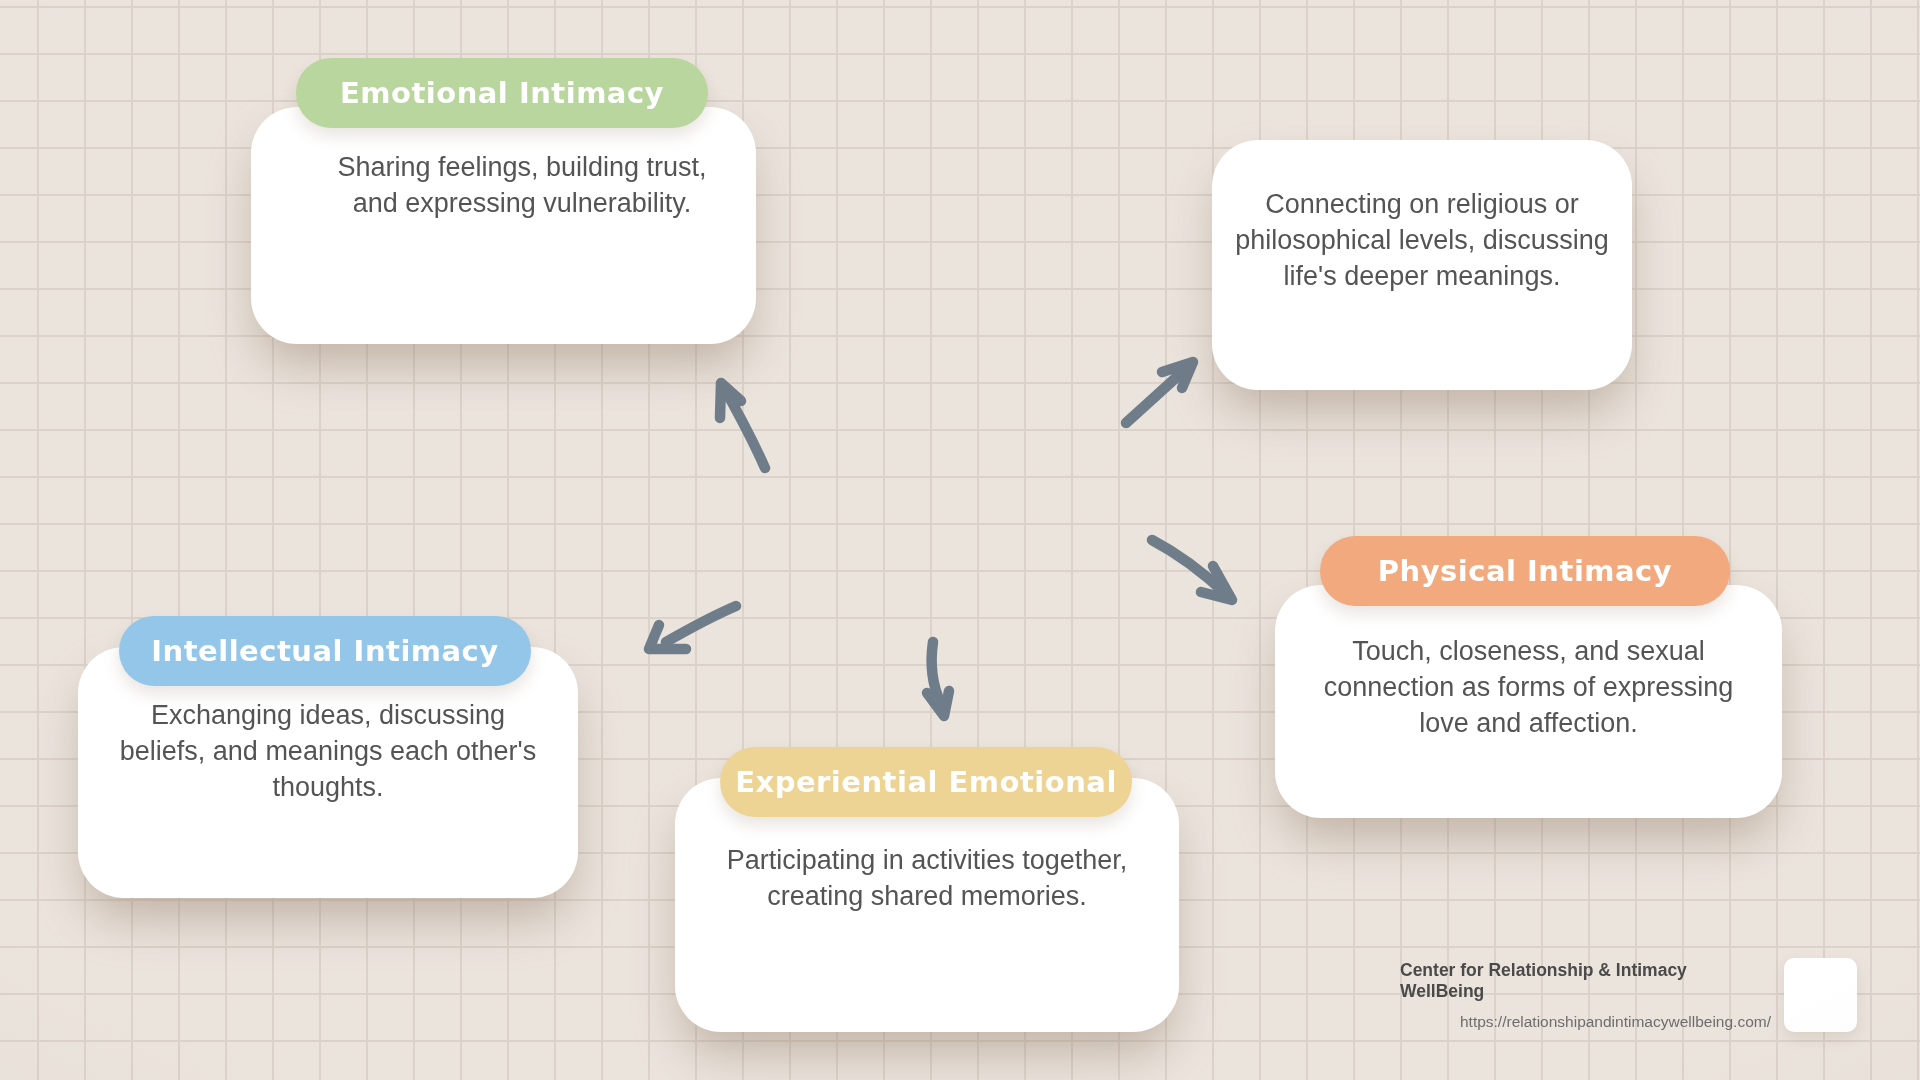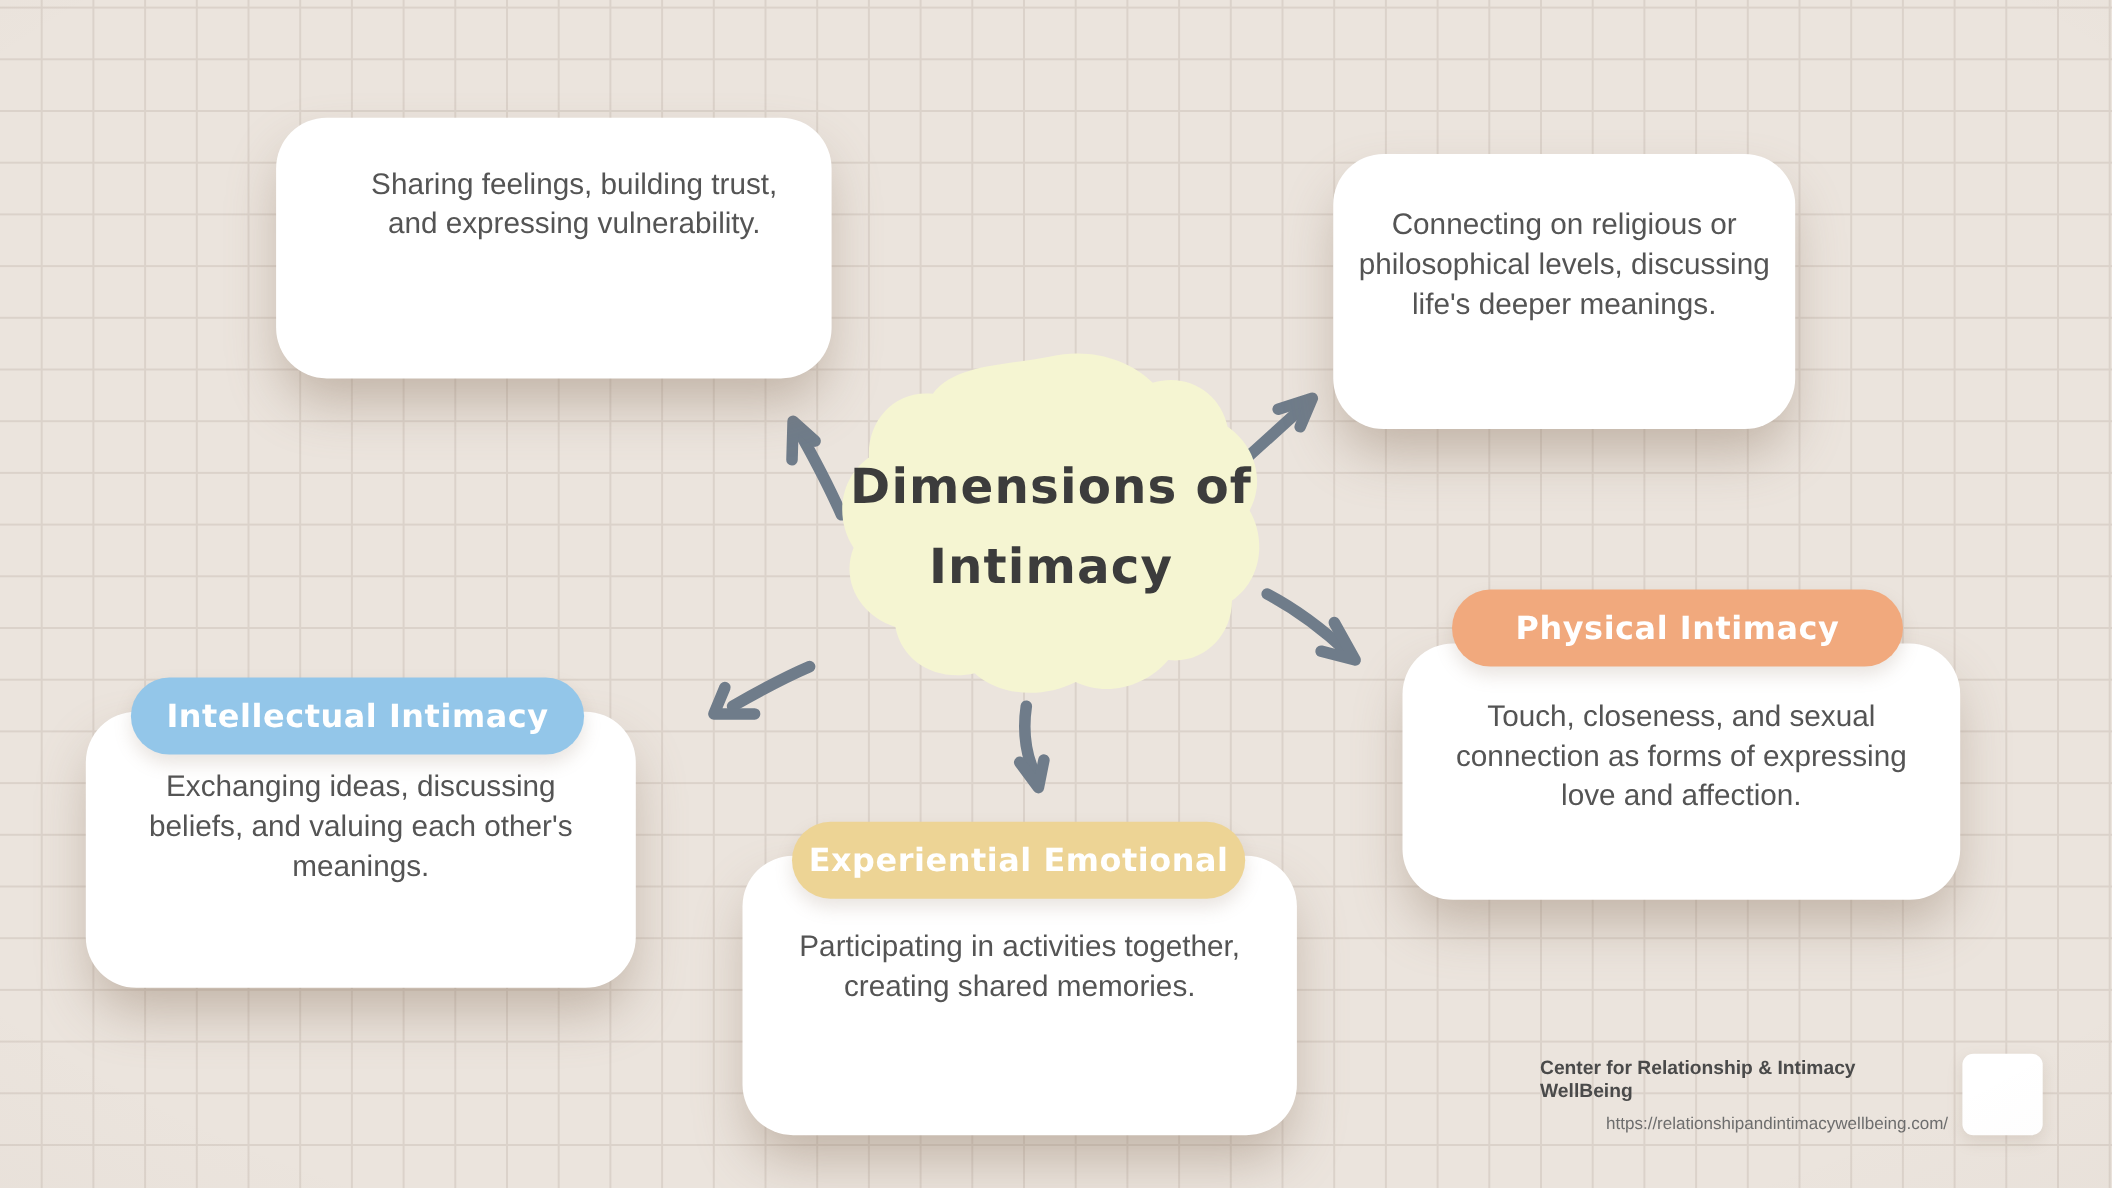--- a/index.html
+++ b/index.html
@@ -95,40 +95,32 @@
   </svg>
   <svg class="arrow arrow-experiential" width="44" height="92" viewBox="0 0 44 92">
     <path d="M17,6 Q12,40 25,68"></path>
     <path d="M11,57 L28,80 L33,55"></path>
   </svg>
   <svg class="arrow arrow-intellectual" width="112" height="66" viewBox="0 0 112 66">
     <path d="M100,10 Q72,22 30,46"></path>
     <path d="M23,29 L13,53 L50,53"></path>
   </svg>
 
-  <div class="blob-wrap">
-    <svg width="395" height="322" viewBox="0 0 395 322">
-      <path d="M197,6 C232,-2 268,8 290,30 C322,20 352,40 358,70 C384,88 392,120 378,146 C394,174 388,210 362,228 C362,260 336,286 304,282 C284,306 248,316 220,302 C188,318 150,314 128,294 C94,302 62,284 56,252 C24,242 6,210 18,180 C0,152 6,116 32,98 C30,64 56,36 90,40 C110,12 160,14 197,6 Z" style="fill: rgb(245, 245, 210);"></path>
-    </svg>
-    <div class="blob-title">
-      <div>Dimensions of</div>
-      <div>Intimacy</div>
-    </div>
-  </div>
 
   <section class="card card-emotional">
     <p class="desc">Sharing feelings, building trust, and expressing vulnerability.</p>
   </section>
+  <div class="pill pill-emotional" style="background: rgb(185, 214, 158);">Emotional Intimacy</div>
 
   <section class="card card-spiritual">
     <p class="desc">Connecting on religious or philosophical levels, discussing life's deeper meanings.</p>
   </section>
 
   <section class="card card-intellectual">
-    <p class="desc">Exchanging ideas, discussing beliefs, and valuing each other's meanings.</p>
+    <p class="desc">Exchanging ideas, discussing beliefs, and meanings each other's thoughts.</p>
   </section>
   <div class="pill pill-intellectual" style="background: rgb(147, 198, 233);">Intellectual Intimacy</div>
 
   <section class="card card-experiential">
     <p class="desc">Participating in activities together, creating shared memories.</p>
   </section>
   <div class="pill pill-experiential" style="background: rgb(237, 212, 149);">Experiential Emotional</div>
 
   <section class="card card-physical">
     <p class="desc">Touch, closeness, and sexual connection as forms of expressing love and affection.</p>

